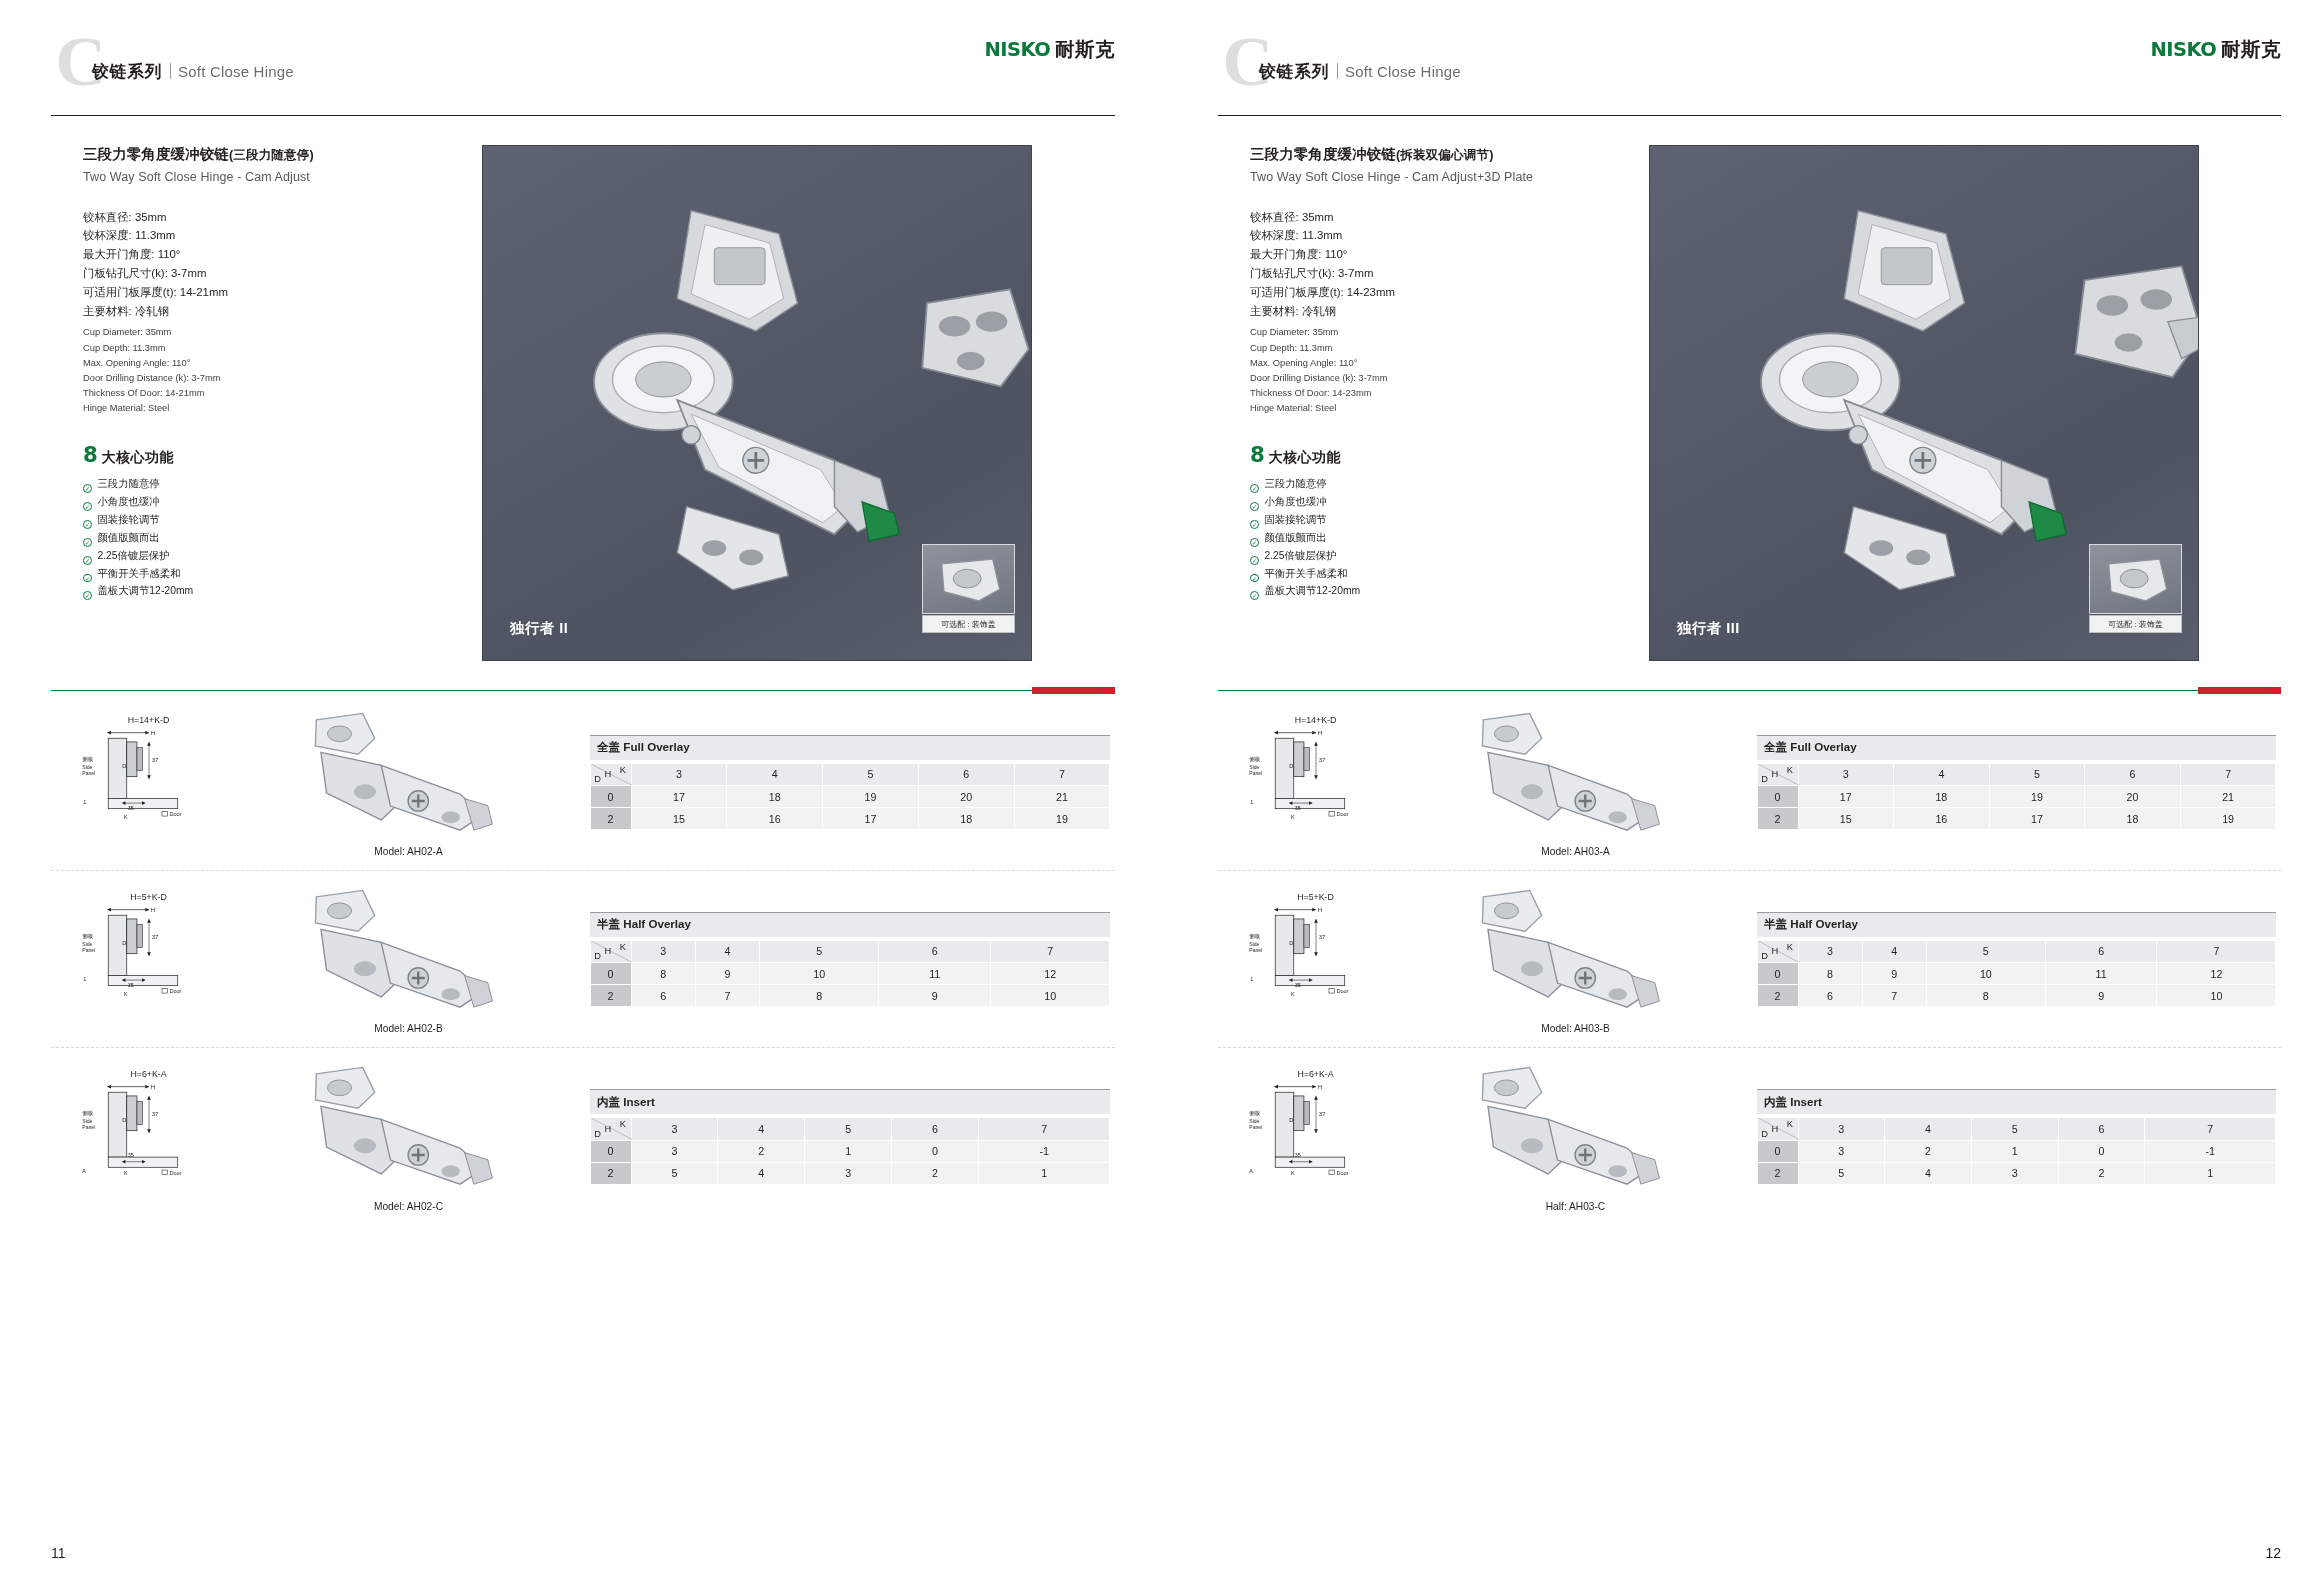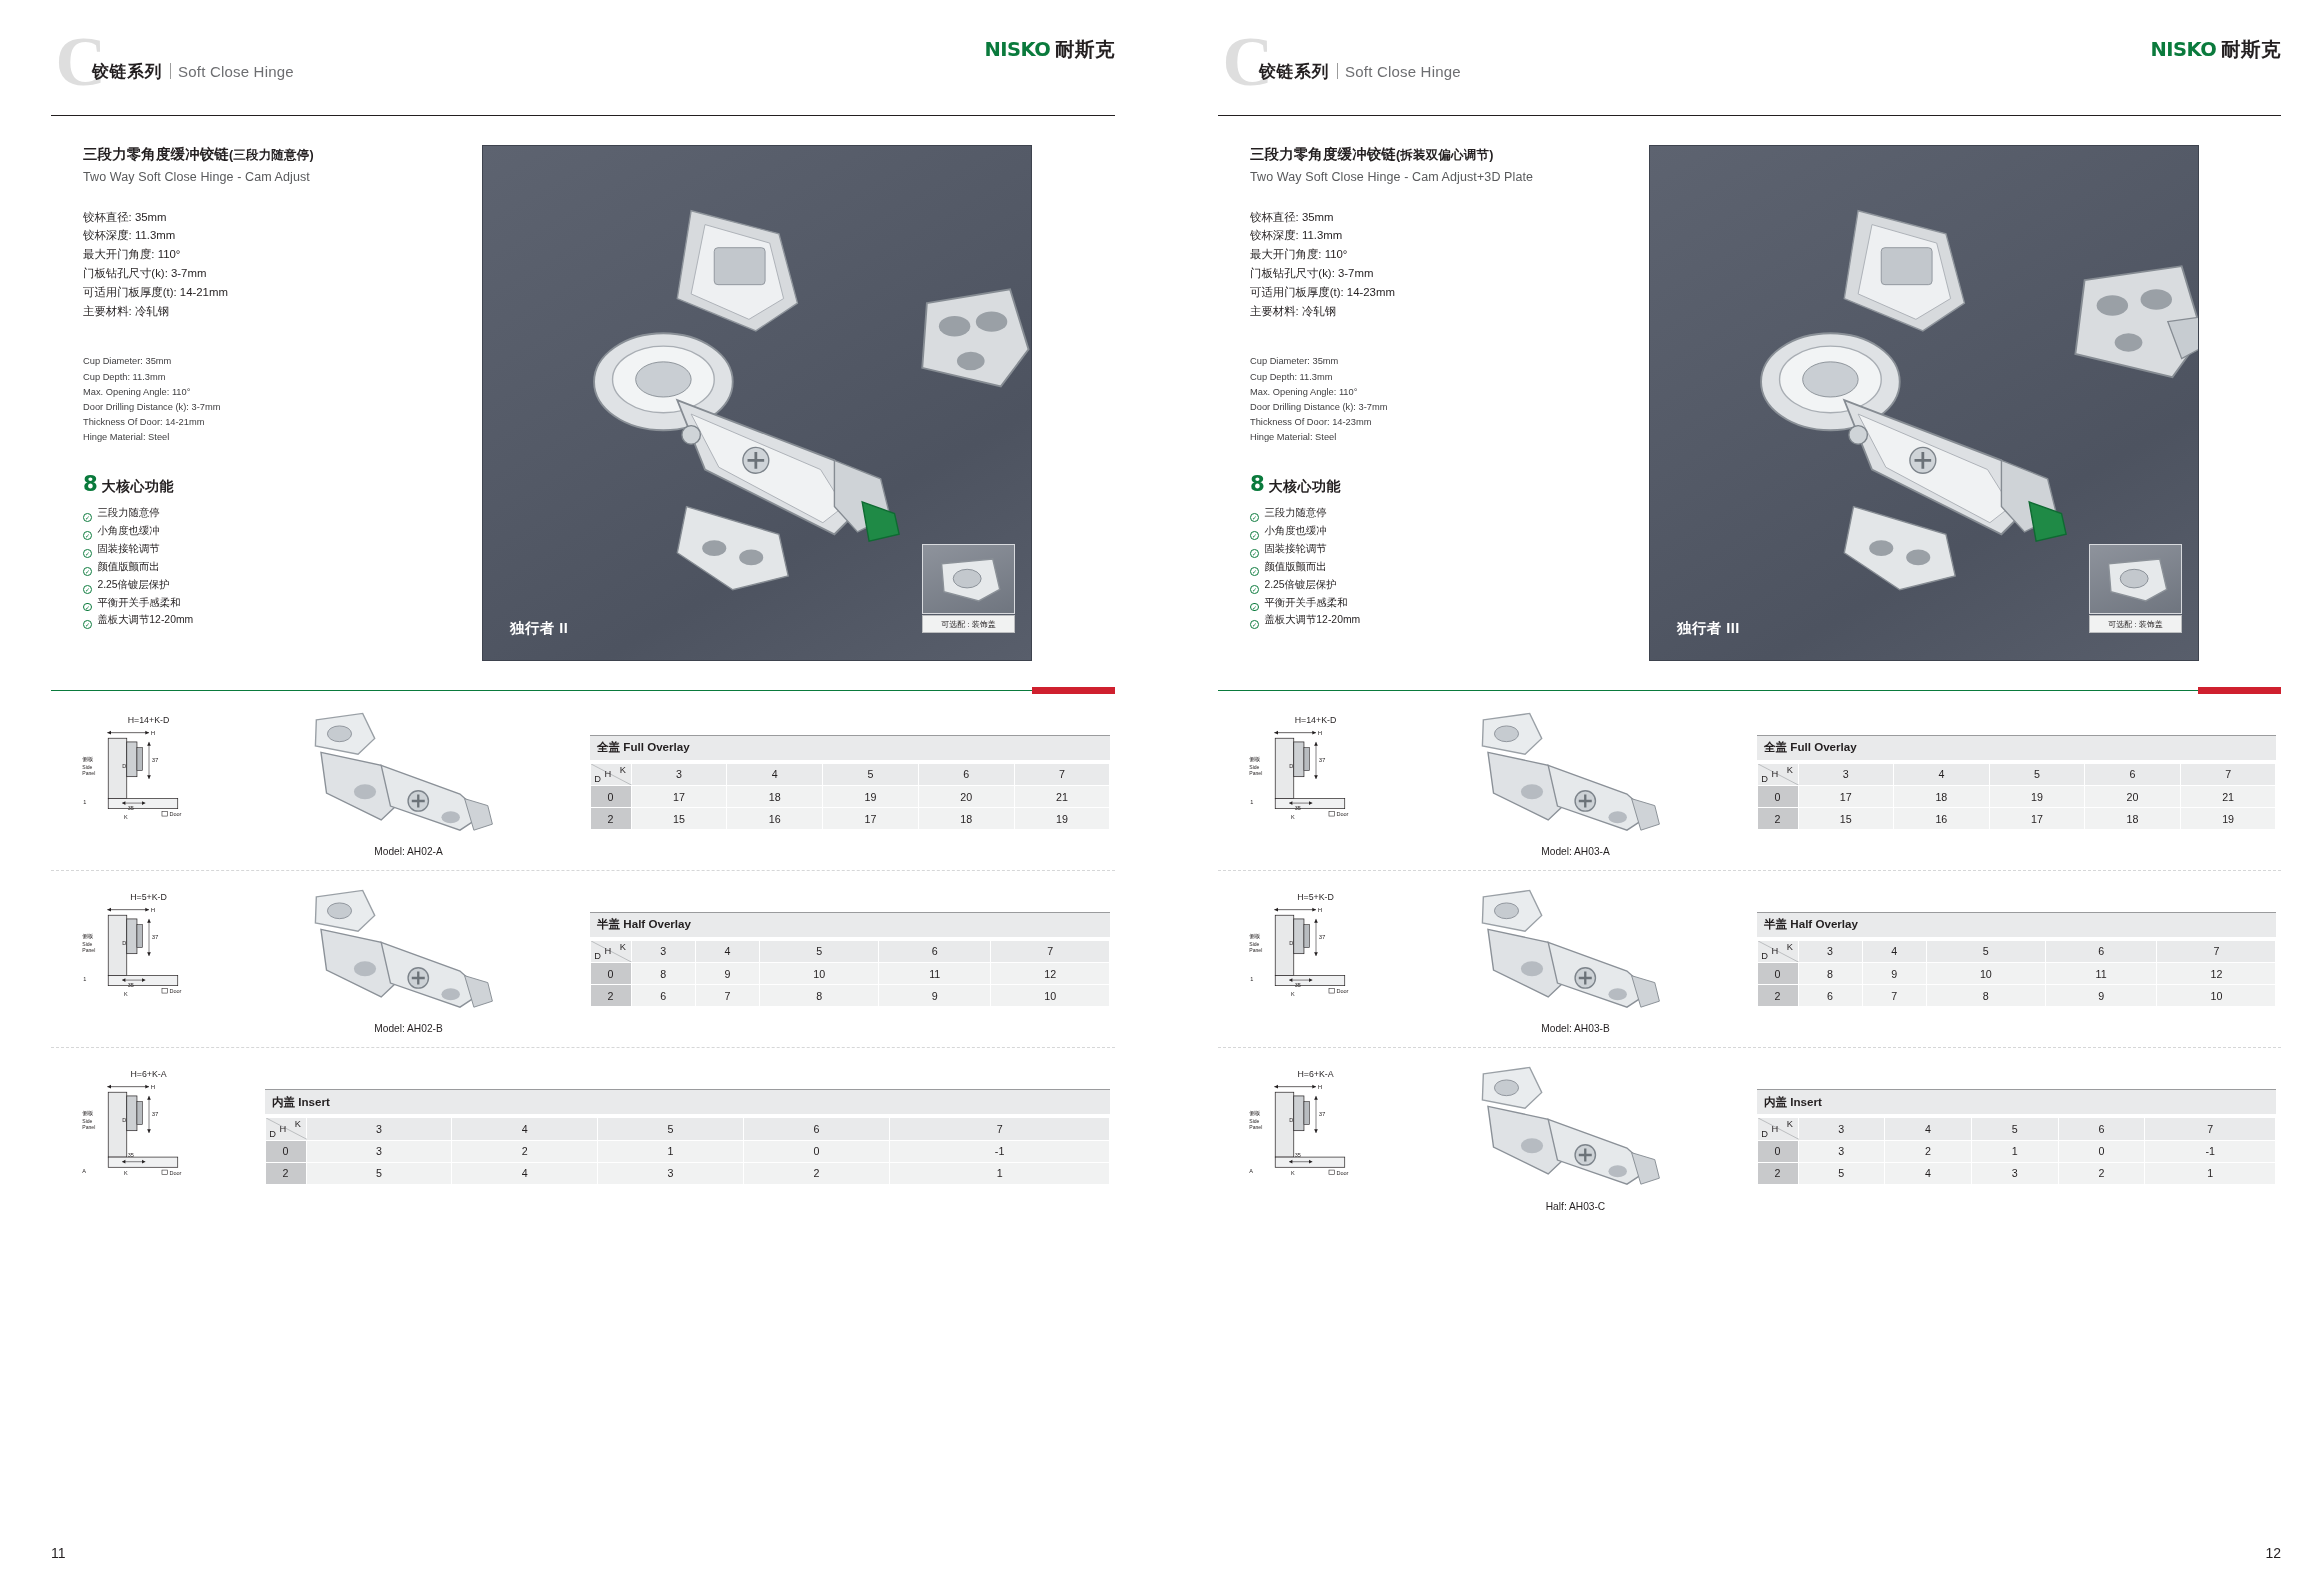--- a/index.html
+++ b/index.html
@@ -41,21 +41,21 @@
   .logo-mark { font-size: 19.5px; font-weight: bold; color: #0a7a3c; letter-spacing: -0.5px; font-family: "DejaVu Sans", sans-serif; }
   .logo-cn { font-size: 19.5px; font-weight: bold; color: #231f20; letter-spacing: 0.5px; }
 
   
   .top { display: flex; margin: 29px 51px 0 51px; }
   .top-left { width: 431px; padding-left: 32px; }
   .t-title-cn { font-size: 14.4px; font-weight: bold; letter-spacing: 0.2px; }
   .t-title-cn .paren { font-size: 12.5px; font-weight: bold; }
   .t-title-en { font-size: 12.5px; color: #58595b; margin-top: 5.6px; letter-spacing: 0.1px; }
   .spec-cn { margin-top: 24px; font-size: 11.4px; line-height: 1.65; color: #231f20; }
-  .spec-en { margin-top: 34px; font-size: 9.3px; line-height: 1.62; color: #414042; }
+  .spec-en { margin-top: 5px; font-size: 9.3px; line-height: 1.62; color: #414042; }
   .feat-head { margin-top: 28px; display: flex; align-items: baseline; }
   .feat-8 { font-size: 21.3px; font-weight: bold; color: #0a7a3c; line-height: 1; font-family: "DejaVu Sans", sans-serif; }
   .feat-cn { font-size: 14px; font-weight: bold; margin-left: 3.7px; letter-spacing: 0.5px; }
   .feat-list { margin-top: 8.3px; }
   .feat-item { display: flex; align-items: flex-end; font-size: 10.4px; line-height: 1.72; color: #231f20; }
   .feat-dot {
     width: 8.8px; height: 8.8px; border-radius: 50%;
     border: 0.7px solid #0a7a3c; color: #0a7a3c;
     font-size: 6px; line-height: 7.4px; text-align: center;
     margin-right: 5.6px; flex: none;
@@ -481,20 +481,34 @@
               <line x1="92" y1="172" x2="142" y2="172" stroke="#231f20" stroke-width="1.2"></line>
               <polygon points="92,172 99,168 99,176" fill="#231f20"></polygon>
                 <polygon points="142,172 135,168 135,176" fill="#231f20"></polygon>
               <text x="104" y="162" font-size="12" fill="#231f20">35</text>
               <text x="6" y="196" font-size="12" fill="#231f20">A</text>
               <text x="96" y="200" font-size="12" fill="#231f20">K</text>
               <rect x="178" y="190" width="12" height="10" fill="none" stroke="#231f20" stroke-width="1.2"></rect>
               <text x="194" y="200" font-size="12" fill="#231f20">Door</text>
             </svg>
           </div>
+        </div>
+        <div class="col-photo">
+          <svg width="288" height="139" viewBox="0 0 620 300" style="position:absolute;left:18.5px;top:12px">
+            <path d="M110 30 L210 16 L236 70 L200 104 L108 86 Z" fill="#e9ecee" stroke="#9aa0a6" stroke-width="3"></path>
+            <ellipse cx="160" cy="60" rx="26" ry="17" fill="#c6cbd0" stroke="#8b9198" stroke-width="2"></ellipse>
+            <path d="M120 100 L250 128 L288 210 L250 246 L132 188 Z" fill="#dfe2e5" stroke="#8b9198" stroke-width="3"></path>
+            <path d="M250 128 L420 190 L470 235 L420 268 L270 216 Z" fill="#e6e9eb" stroke="#8b9198" stroke-width="3"></path>
+            <circle cx="330" cy="205" r="22" fill="#cdd2d6" stroke="#7d848b" stroke-width="3"></circle>
+            <path d="M316 205 h28 M330 191 v28" stroke="#6b7278" stroke-width="5"></path>
+            <ellipse cx="215" cy="185" rx="24" ry="16" fill="#b6bbc1"></ellipse>
+            <ellipse cx="400" cy="240" rx="20" ry="13" fill="#b6bbc1"></ellipse>
+            <path d="M430 200 L480 215 L490 255 L450 268 Z" fill="#cfd3d7" stroke="#868c93" stroke-width="2"></path>
+          </svg>
+          <div class="model-cap">Model: AH02-C</div>
         </div>
         <div class="col-table">
           <div class="tbl-title">
             <span>内盖</span>
             <span class="en">Insert</span>
           </div>
           <table class="spec">
             <thead>
               <tr>
                 <td class="corner">

